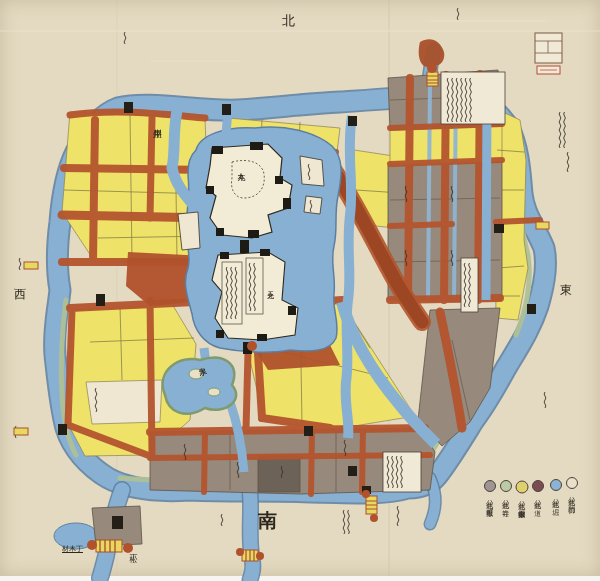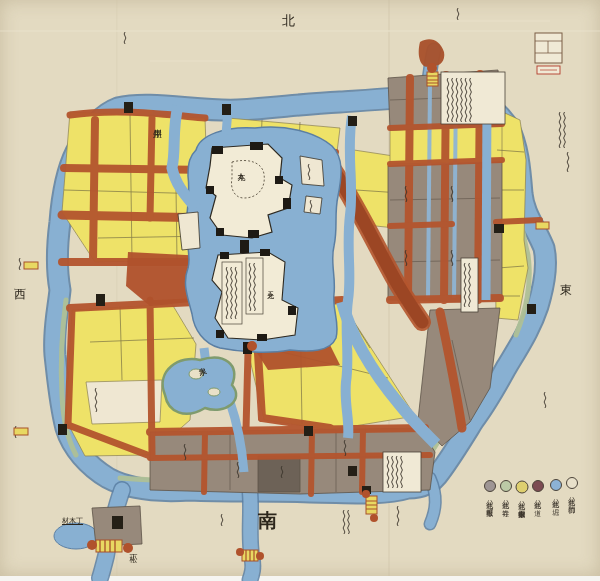--- a/index.html
+++ b/index.html
@@ -365,21 +365,21 @@
   <div class="hlabel" style="left:282px;top:12px;font-size:13px;">北</div>
   <div class="hlabel" style="left:258px;top:508px;font-size:19px;font-weight:bold;">南</div>
   <div class="hlabel" style="left:14px;top:286px;font-size:12px;">西</div>
   <div class="hlabel" style="left:560px;top:282px;font-size:12px;">東</div>
 
   <div class="vlabel" style="left:152px;top:122px;font-size:9px;">牛屋川</div>
   <div class="vlabel" style="left:236px;top:166px;font-size:8px;">本丸</div>
   <div class="vlabel" style="left:266px;top:286px;font-size:7px;">二之丸</div>
   <div class="vlabel" style="left:194px;top:362px;font-size:8px;transform:rotate(-18deg);">泉水</div>
   <div class="vlabel" style="left:128px;top:548px;font-size:8px;">松丁</div>
-  <div class="hlabel" style="left:62px;top:516px;font-size:7px;text-decoration:underline;">材木丁</div>
+  <div class="hlabel" style="left:62px;top:544px;font-size:7px;text-decoration:underline;">材木丁</div>
 
   <div class="vlabel legend-text" style="left:485px;top:496px;">此色ハ町屋敷</div>
   <div class="vlabel legend-text" style="left:501px;top:496px;">此色ハ寺社</div>
   <div class="vlabel legend-text" style="left:517px;top:497px;">此色ハ御家中屋敷</div>
   <div class="vlabel legend-text" style="left:533px;top:496px;">此色ハ道</div>
   <div class="vlabel legend-text" style="left:551px;top:495px;">此色ハ堀</div>
   <div class="vlabel legend-text" style="left:567px;top:493px;">此色ハ御門</div>
 </div>
 
 </body></html>

